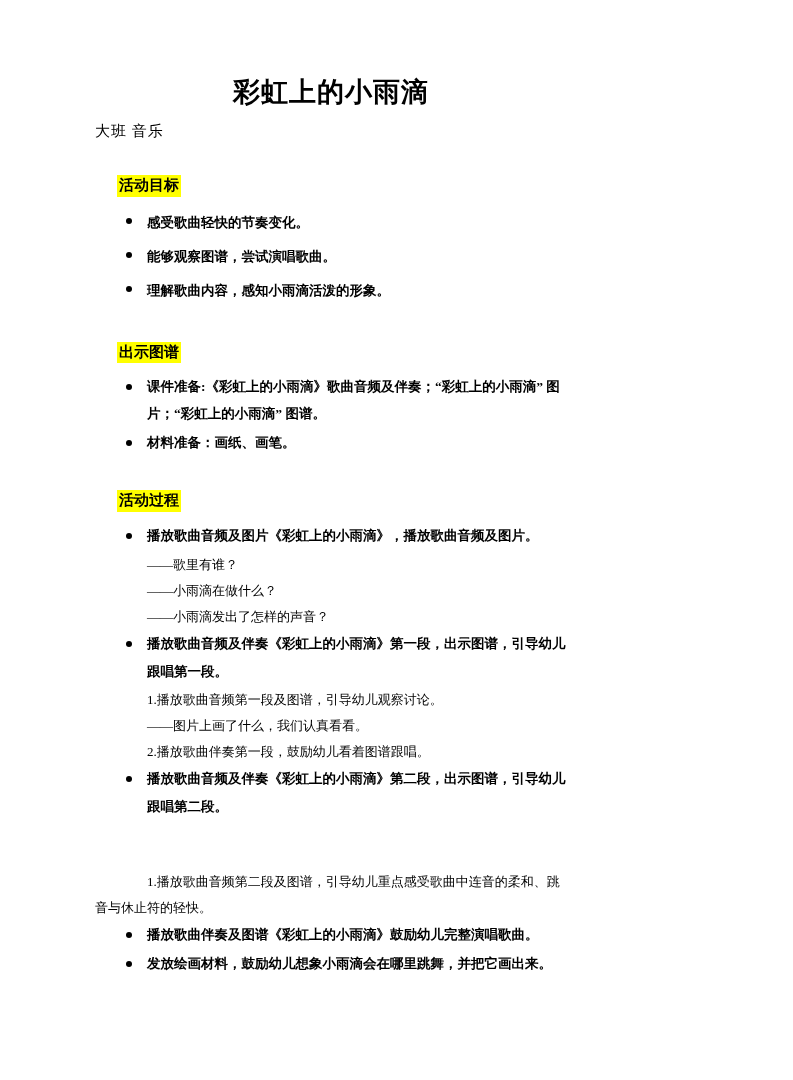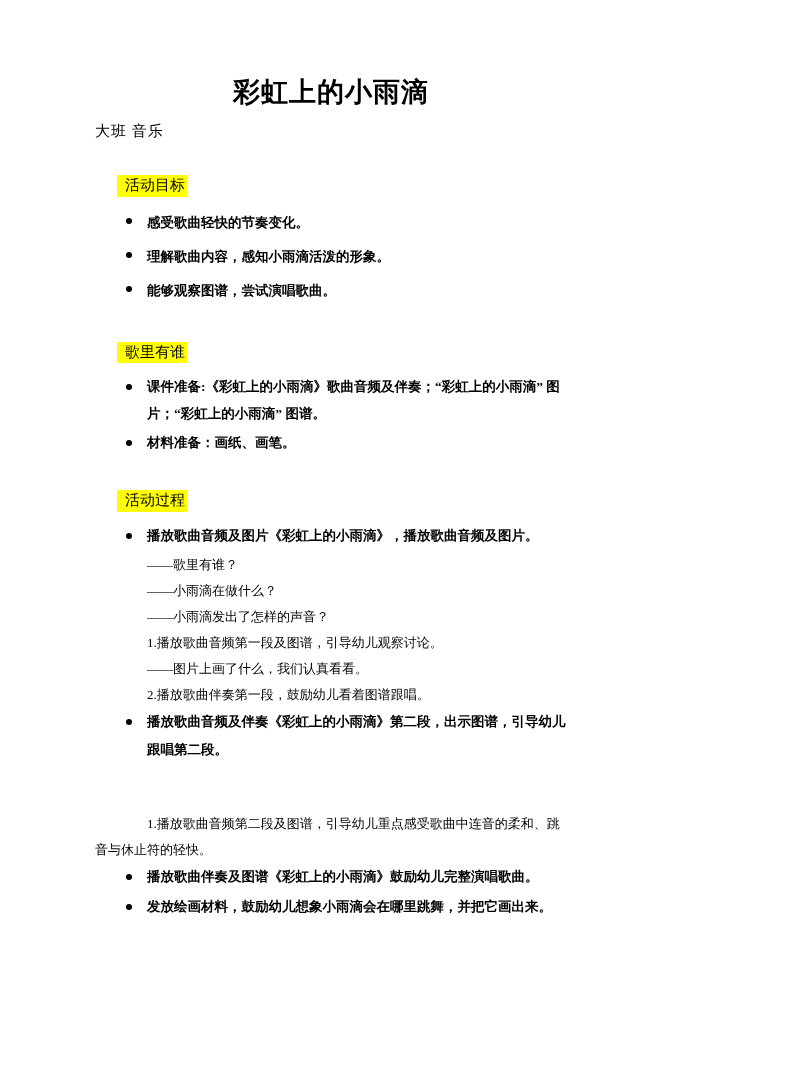--- a/index.html
+++ b/index.html
@@ -35,22 +35,22 @@
     margin: 12px 0 0 0;
     letter-spacing: 1px;
   }
   .section {
     margin-top: 34px;
   }
   .section-heading {
     display: inline-block;
     background: #ffff00;
     font-size: 15px;
-    font-weight: normal;
-    padding: 1px 2px 2px 8px;
+    font-weight: bold;
+    padding: 1px 2px 2px 2px;
     margin-left: 22px;
     line-height: 1.25;
   }
   ul.bullets {
     list-style: none;
     margin: 10px 0 0 0;
     padding: 0;
   }
   ul.bullets > li {
     position: relative;
@@ -87,42 +87,43 @@
 
 <div class="page">
 
   <h1 class="doc-title">彩虹上的小雨滴</h1>
   <div class="doc-subtitle">大班 音乐</div>
 
   <div class="section section-goals">
     <div class="section-heading">活动目标</div>
     <ul class="bullets">
       <li>感受歌曲轻快的节奏变化。</li>
+      <li>能够观察图谱，尝试演唱歌曲。</li>
       <li>理解歌曲内容，感知小雨滴活泼的形象。</li>
-      <li>能够观察图谱，尝试演唱歌曲。</li>
     </ul>
   </div>
 
   <div class="section section-prep">
-    <div class="section-heading">歌里有谁</div>
+    <div class="section-heading">出示图谱</div>
     <ul class="bullets">
       <li>课件准备:《彩虹上的小雨滴》歌曲音频及伴奏；“彩虹上的小雨滴” 图片；“彩虹上的小雨滴” 图谱。</li>
       <li>材料准备：画纸、画笔。</li>
     </ul>
   </div>
 
   <div class="section section-proc">
     <div class="section-heading">活动过程</div>
     <ul class="bullets">
 
       <li class="proc-item">播放歌曲音频及图片《彩虹上的小雨滴》，播放歌曲音频及图片。</li>
       <div class="proc-sub">——歌里有谁？</div>
       <div class="proc-sub">——小雨滴在做什么？</div>
       <div class="proc-sub">——小雨滴发出了怎样的声音？</div>
 
+      <li class="proc-item">播放歌曲音频及伴奏《彩虹上的小雨滴》第一段，出示图谱，引导幼儿跟唱第一段。</li>
       <div class="proc-sub">1.播放歌曲音频第一段及图谱，引导幼儿观察讨论。</div>
       <div class="proc-sub">——图片上画了什么，我们认真看看。</div>
       <div class="proc-sub">2.播放歌曲伴奏第一段，鼓励幼儿看着图谱跟唱。</div>
 
       <li class="proc-item">播放歌曲音频及伴奏《彩虹上的小雨滴》第二段，出示图谱，引导幼儿跟唱第二段。</li>
       <div class="proc-sub wrapfull" style="padding-left: 52px; text-indent: 52px; margin-left: -52px; margin-top: 48px;">
         <span>1.播放歌曲音频第二段及图谱，引导幼儿重点感受歌曲中连音的柔和、跳音与休止符的轻快。</span>
       </div>
 
       <li class="proc-item">播放歌曲伴奏及图谱《彩虹上的小雨滴》鼓励幼儿完整演唱歌曲。</li>

